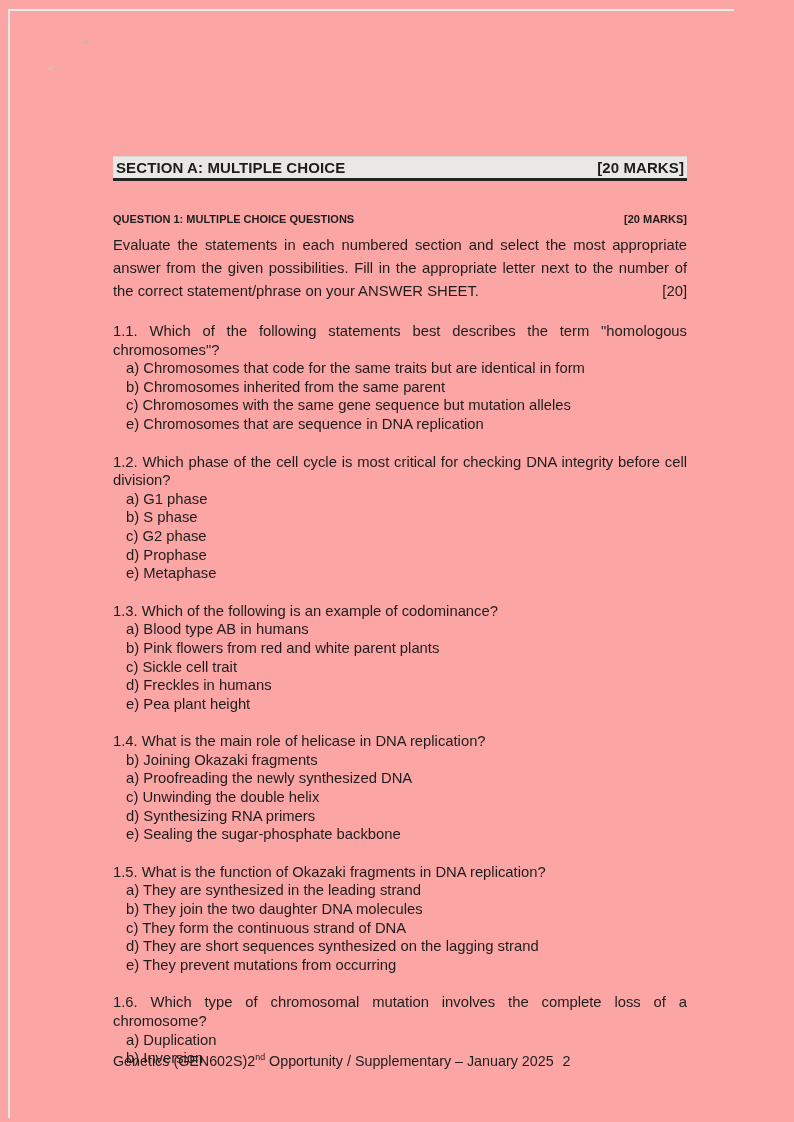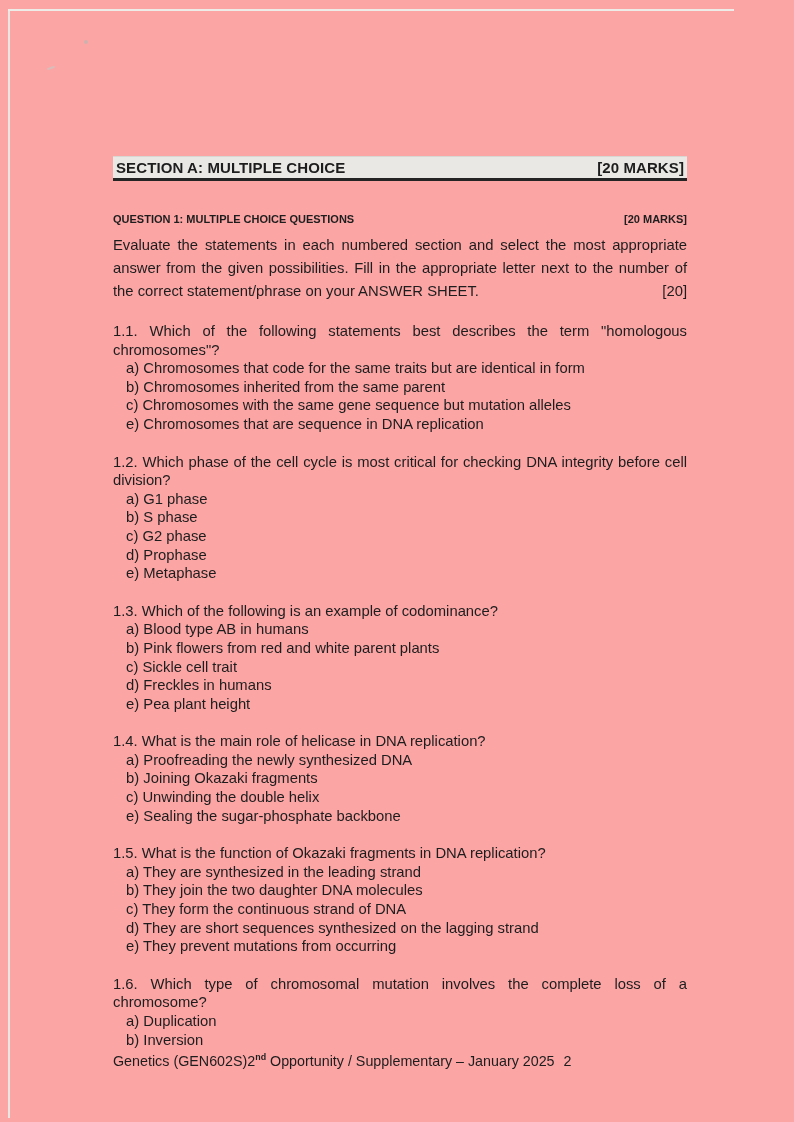--- a/index.html
+++ b/index.html
@@ -58,21 +58,21 @@
   .footer {
     position: absolute;
     left: 113px;
     right: 105px;
     top: 1053px;
     display: flex;
     justify-content: flex-start;
     align-items: baseline;
     font-size: 14.3px;
   }
-  .footer sup { font-size: 0.62em; line-height: 0; font-weight: bold; }
+  .footer sup { font-size: 0.62em; line-height: 0; }
   .footer .pagenum { margin-left: 9px; }
 </style>
 </head>
 <body>
 
 <div class="page">
   <div class="edge-left"></div>
   <div class="edge-top"></div>
   <div class="speck-1"></div>
   <div class="speck-2"></div>
@@ -115,23 +115,24 @@
       <p class="qtext"><span>1.3.</span> <span>Which of the following is an example of codominance?</span></p>
       <div class="option">a) Blood type AB in humans</div>
       <div class="option">b) Pink flowers from red and white parent plants</div>
       <div class="option">c) Sickle cell trait</div>
       <div class="option">d) Freckles in humans</div>
       <div class="option">e) Pea plant height</div>
     </div>
 
     <div class="question">
       <p class="qtext"><span>1.4.</span> <span>What is the main role of helicase in DNA replication?</span></p>
+      <div class="option">b) Joining Okazaki fragments</div>
       <div class="option">a) Proofreading the newly synthesized DNA</div>
-      <div class="option">b) Joining Okazaki fragments</div>
       <div class="option">c) Unwinding the double helix</div>
+      <div class="option">d) Synthesizing RNA primers</div>
       <div class="option">e) Sealing the sugar-phosphate backbone</div>
     </div>
 
     <div class="question">
       <p class="qtext"><span>1.5.</span> <span>What is the function of Okazaki fragments in DNA replication?</span></p>
       <div class="option">a) They are synthesized in the leading strand</div>
       <div class="option">b) They join the two daughter DNA molecules</div>
       <div class="option">c) They form the continuous strand of DNA</div>
       <div class="option">d) They are short sequences synthesized on the lagging strand</div>
       <div class="option">e) They prevent mutations from occurring</div>

